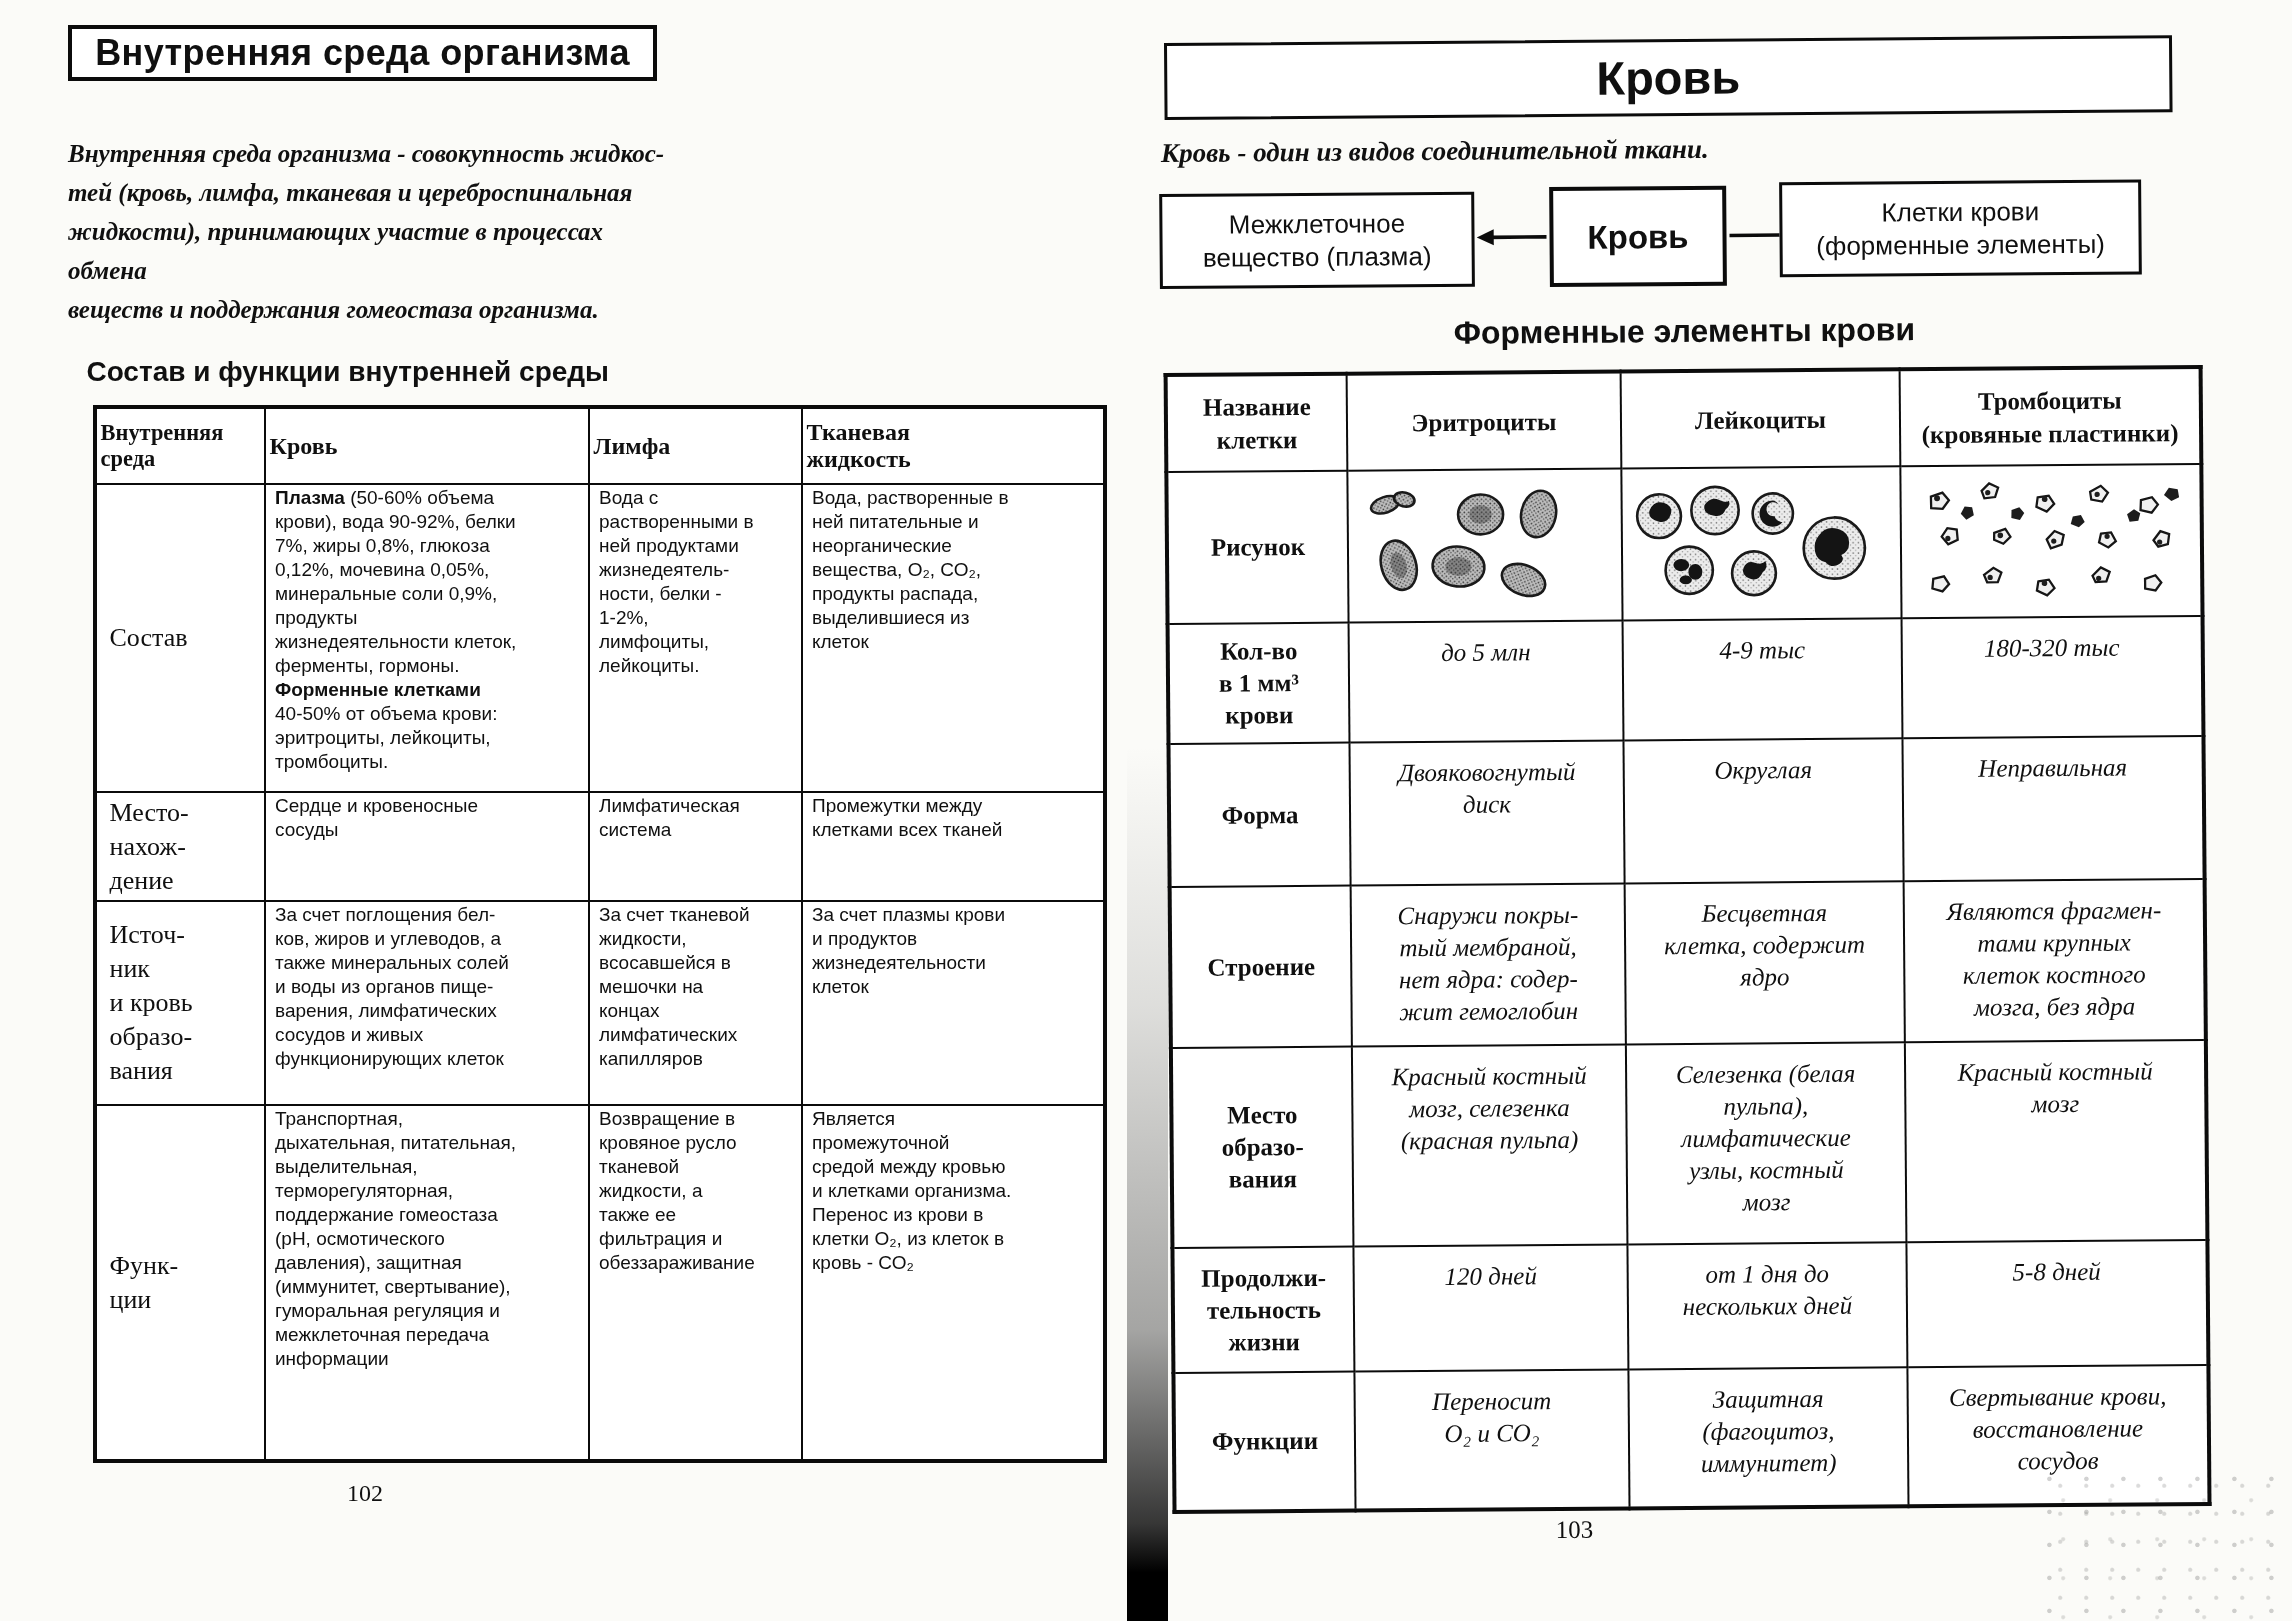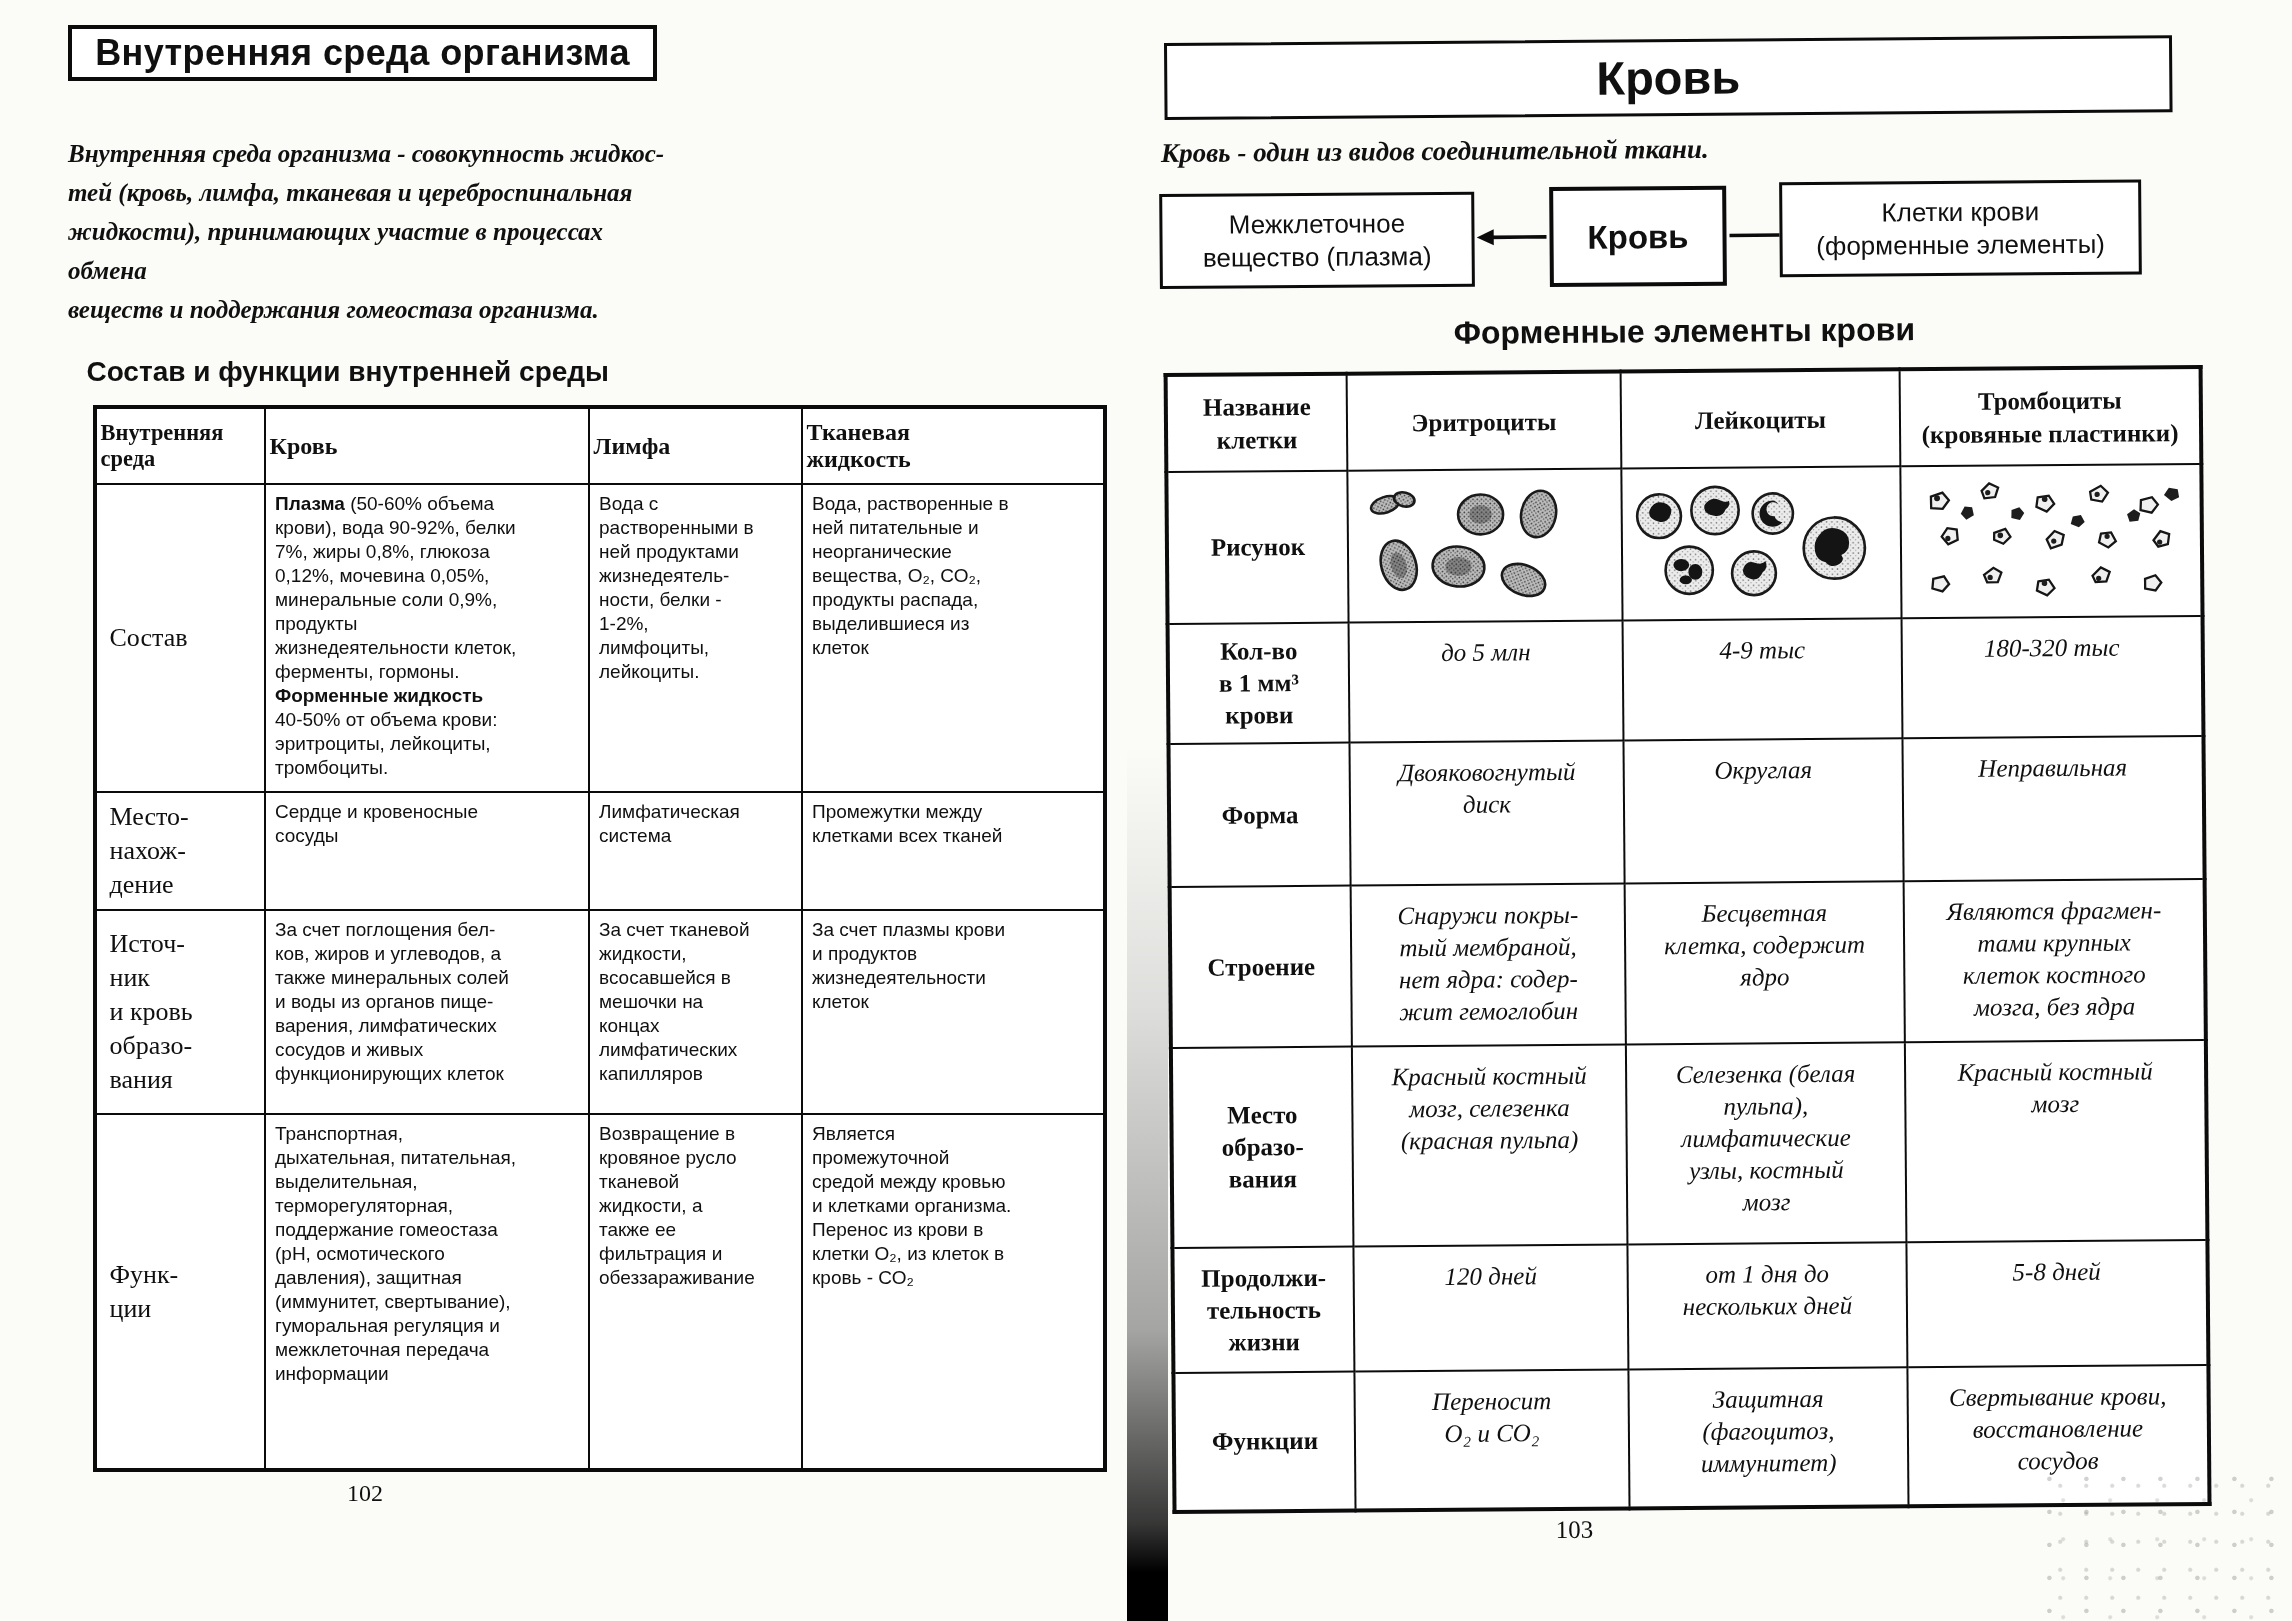--- a/index.html
+++ b/index.html
@@ -10,21 +10,21 @@
   .sans{font-family:"Liberation Sans","DejaVu Sans",sans-serif}
 
   
   .lp-titlebox{left:68px;top:25px;width:589px;height:56px;border:4.5px solid #0b0b0b;
     display:flex;align-items:center;justify-content:center;background:#fff}
   .lp-titlebox h1{font-size:36px;font-weight:bold;letter-spacing:0.4px;font-family:"Liberation Sans","DejaVu Sans",sans-serif}
   .lp-intro{left:68px;top:134px;width:598px;font-size:25px;font-weight:bold;font-style:italic;line-height:39px}
   .lp-tabletitle{left:72px;top:356px;width:537px;text-align:right;font-size:28px;font-weight:bold}
   table{border-collapse:collapse;table-layout:fixed;background:#fff}
   .ltable{left:93px;top:405px;width:1010px;border:4.5px solid #0b0b0b}
-  .ltable th,.ltable td{border:2.7px solid #0b0b0b;vertical-align:top;padding:7px 9px}
+  .ltable th,.ltable td{border:2.7px solid #0b0b0b;vertical-align:top;padding:1px 9px}
   .ltable thead th{vertical-align:middle;text-align:left;font-size:24px;font-weight:bold;padding:3.6px}
   .ltable thead th.first{font-size:22.4px}
   .ltable td.lbl{vertical-align:middle;font-size:26px;line-height:34px;font-weight:normal;padding-left:12.5px}
   .ltable td.body{font-family:"Liberation Sans","DejaVu Sans",sans-serif;font-size:19px;line-height:24px;font-weight:normal}
   .r-head{height:77px}.r-sostav{height:308px}.r-mesto{height:109px}.r-istochnik{height:204px}.r-funk{height:356px}
   .pagenum{font-size:24px}
 
   
   .spine{left:1127px;top:0;width:41px;height:1621px;pointer-events:none;
     background:linear-gradient(to bottom,rgba(0,0,0,0) 0%,rgba(0,0,0,0) 46%,rgba(90,90,90,.18) 62%,rgba(60,60,60,.45) 82%,rgba(20,20,20,.85) 94%,#000 97%)}
@@ -92,21 +92,21 @@
         <tr class="r-sostav">
           <td class="lbl">Состав</td>
           <td class="body pre"><b>Плазма</b><span> (50-60% объема
 крови), вода 90-92%, белки
 7%, жиры 0,8%, глюкоза
 0,12%, мочевина 0,05%,
 минеральные соли 0,9%,
 продукты
 жизнедеятельности клеток,
 ферменты, гормоны.
-</span><b>Форменные жидкость</b><span>
+</span><b>Форменные клетками</b><span>
 40-50% от объема крови:
 эритроциты, лейкоциты,
 тромбоциты.</span></td>
           <td class="body pre">Вода с
 растворенными в
 ней продуктами
 жизнедеятель-
 ности, белки -
 1-2%,
 лимфоциты,

